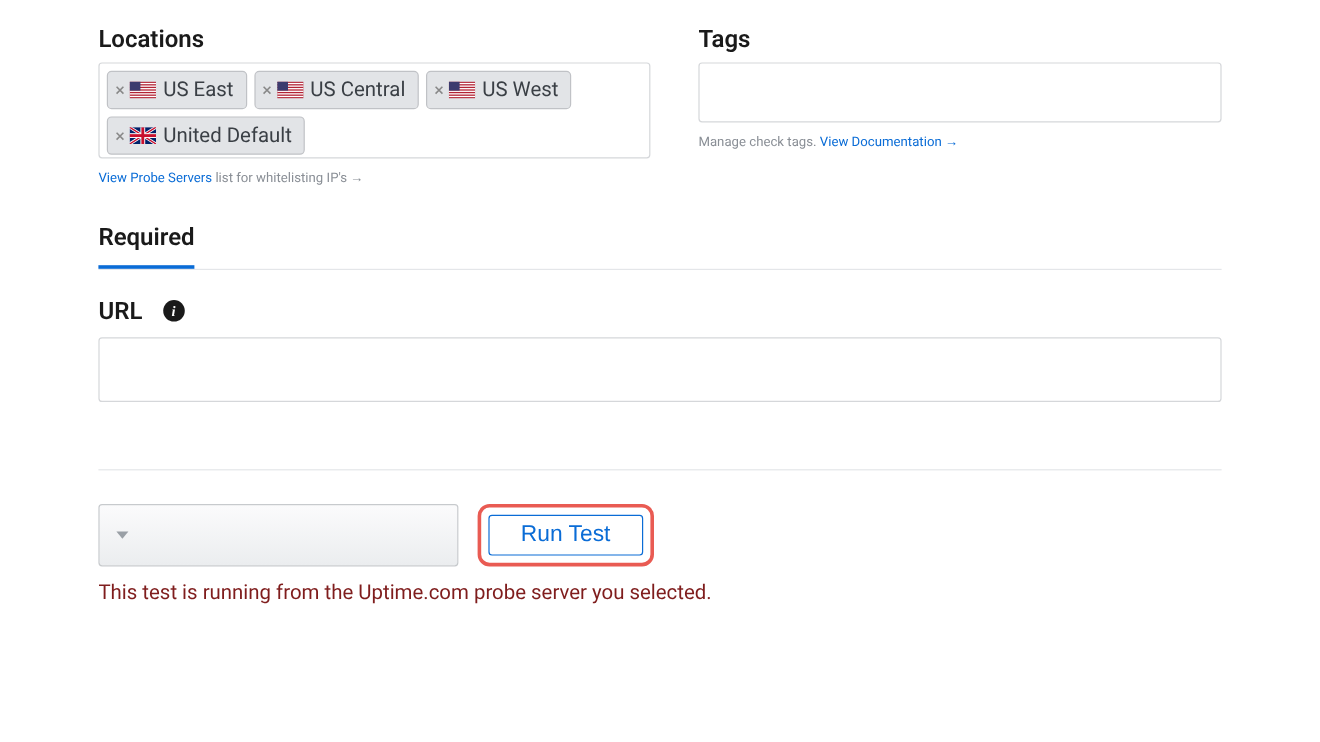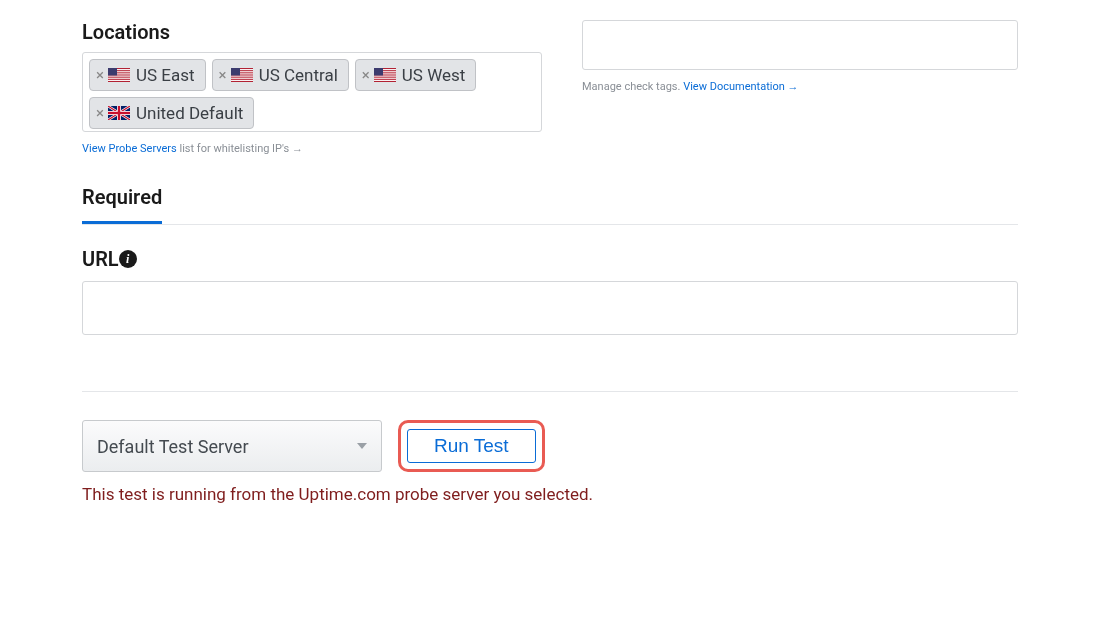--- a/index.html
+++ b/index.html
@@ -95,21 +95,21 @@
     padding-bottom: 12px;
     cursor: pointer;
     border-bottom: 3px solid transparent;
   }
   .tab.active {
     border-bottom: 3px solid #0a6cd6;
   }
   .url-label-row {
     display: flex;
     align-items: center;
-    gap: 0;
+    gap: 17px;
     margin-bottom: 10px;
   }
   .url-label {
     font-size: 20px;
     font-weight: 600;
     color: #1a1a1a;
   }
   .info-icon {
     width: 18px;
     height: 18px;
@@ -250,20 +250,21 @@
           </svg>
         <span>United Default</span>
       </span>
     </div>
     <div class="helper-row">
       <a class="link">View Probe Servers</a><span> list for whitelisting IP's →</span>
     </div>
   </div>
 
   <div class="col">
+    <div class="section-label">Tags</div>
     <div class="tags-box"></div>
     <div class="helper-row">
       <span>Manage check tags. </span><a class="link">View Documentation →</a>
     </div>
   </div>
 </div>
 
 <div class="tabs">
   <div class="tab active">Required</div>
 </div>
@@ -271,21 +272,20 @@
 <div class="url-label-row">
   <span class="url-label">URL</span>
   <span class="info-icon">i</span>
 </div>
 <input type="text" class="url-input" value="" style="">
 
 <hr class="divider">
 
 <div class="run-row">
   <div class="server-select">
-    <span>Default Test Server</span>
     <span class="select-caret"></span>
   </div>
   <div class="run-test-wrap">
     <button class="run-test-btn">Run Test</button>
   </div>
 </div>
 <div class="run-note">This test is running from the Uptime.com probe server you selected.</div>
 
 
 

